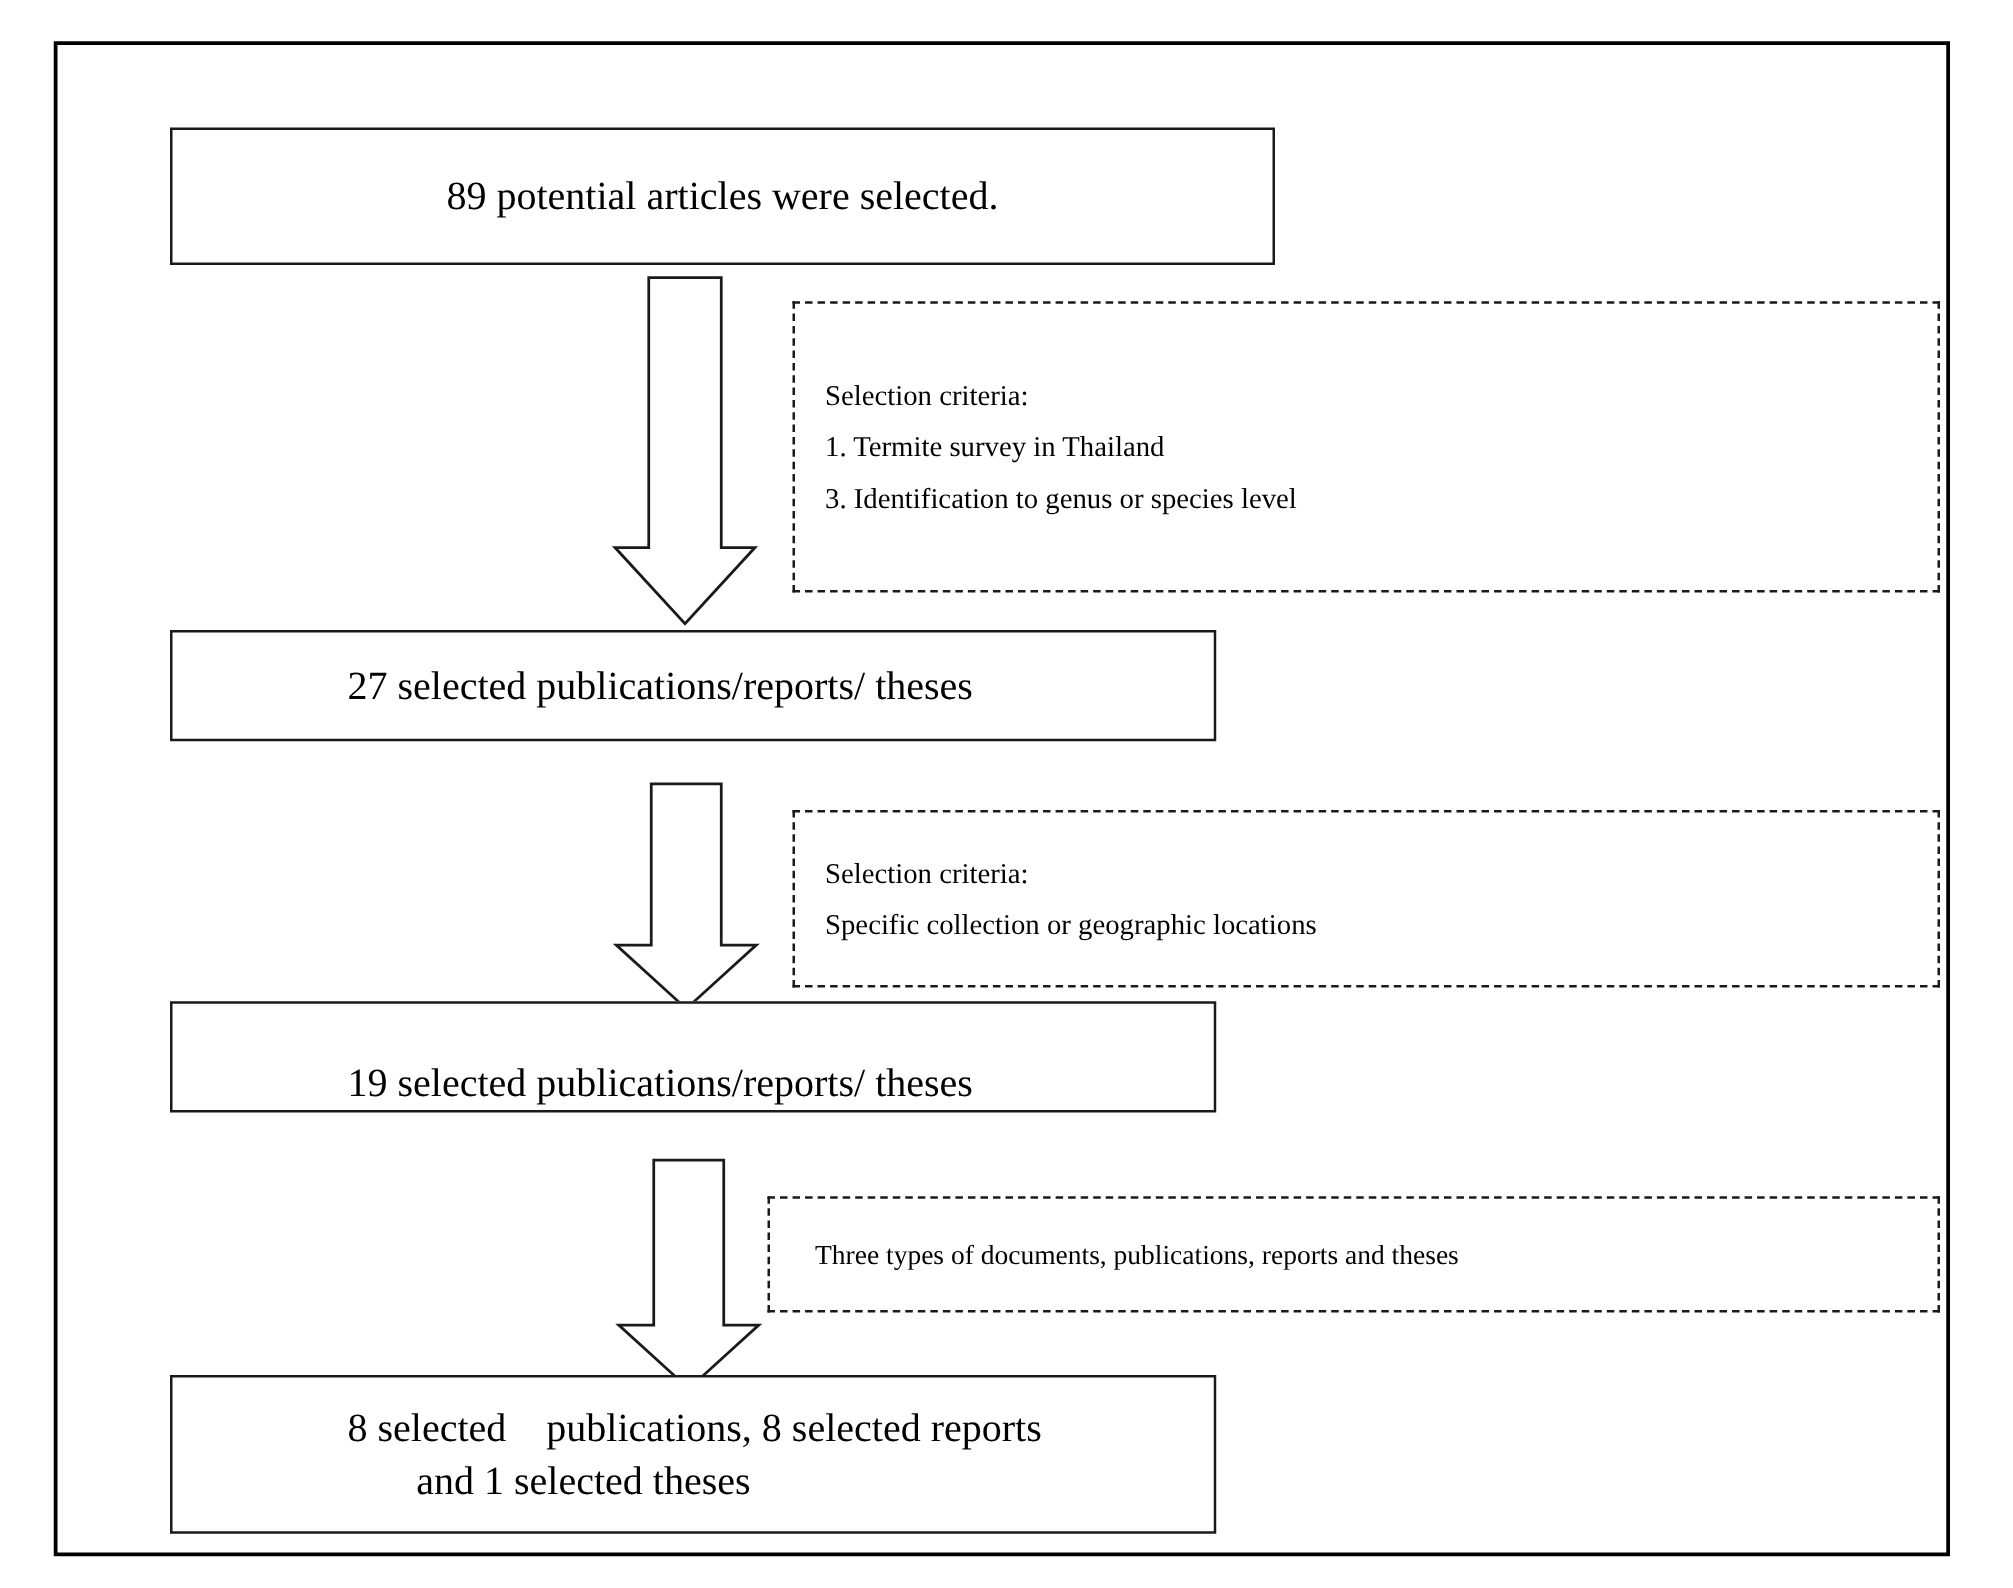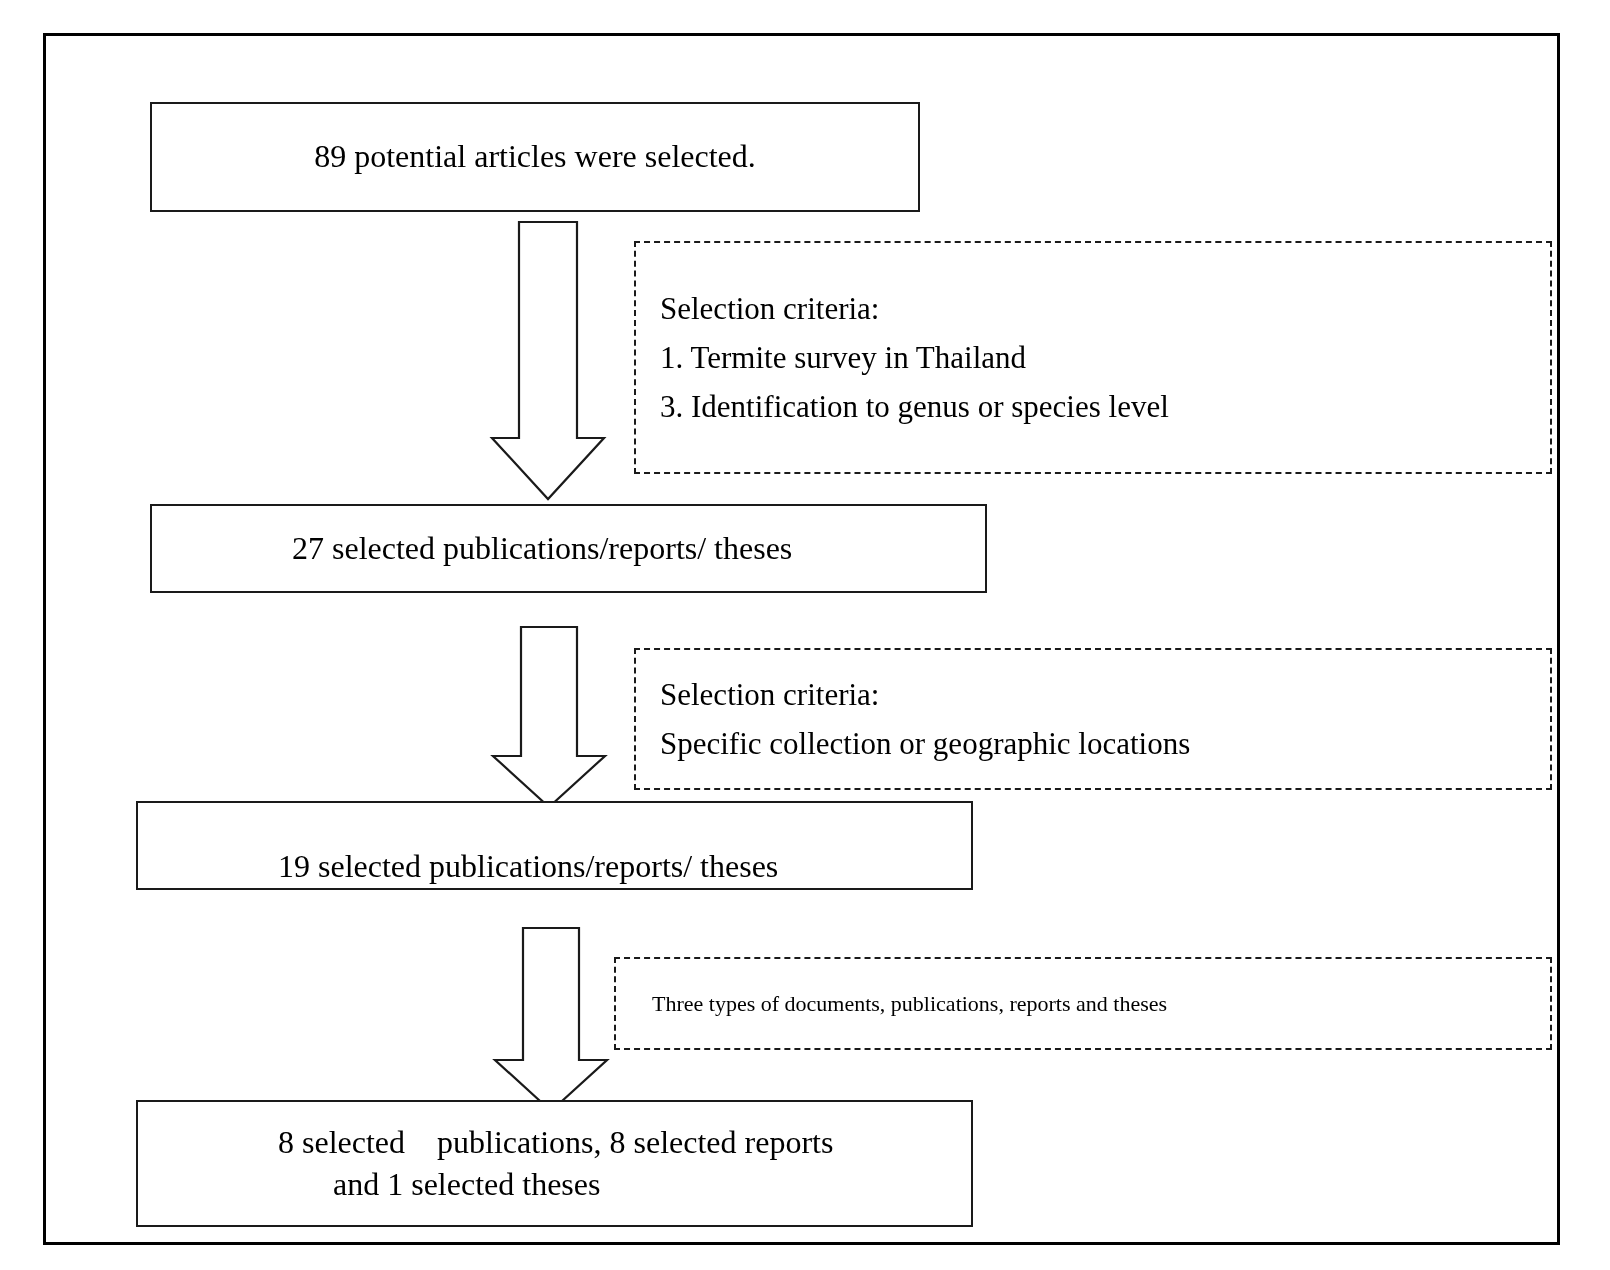--- a/index.html
+++ b/index.html
@@ -46,41 +46,41 @@
   }
   .node-text {
     font-size: 32px;
     line-height: 1.30;
     white-space: pre;
     color: #000000;
   }
   .node-text.centered { text-align: center; }
   .node-text.indented { padding-left: 140px; }
 
-  #box-89      { left: 104px;  top: 66px;   width: 770px; height: 110px; }
-  #box-27      { left: 104px;  top: 468px;  width: 837px; height: 89px;  }
+  #box-89      { left: 90px;  top: 66px;   width: 884px; height: 110px; }
+  #box-27      { left: 90px;  top: 468px;  width: 837px; height: 89px;  }
   #box-19      { left: 90px;  top: 765px;  width: 837px; height: 89px; justify-content: flex-end;  }
   #box-final   { left: 90px;  top: 1064px; width: 837px; height: 127px; }
 
   #box-final .node-text { padding-left: 105px; margin-left: 35px; }
   #box-final .line-2 { padding-left: 160px; }
 
   
   .criteria-box {
     position: absolute;
     box-sizing: border-box;
     border: 2px dashed #1a1a1a;
     background: #ffffff;
     display: flex;
     flex-direction: column;
     justify-content: center;
     padding-left: 24px;
   }
   .criteria-line {
-    font-size: 31px;
+    font-size: 23px;
     line-height: 1.0;
     padding: 9px 0;
     white-space: pre;
     color: #000000;
   }
 
   #criteria-1 { left: 588px; top: 205px; width: 918px; height: 233px; }
   #criteria-2 { left: 588px; top: 612px; width: 918px; height: 142px; }
   #criteria-3 { left: 568px; top: 921px; width: 938px; height: 93px; }
 

